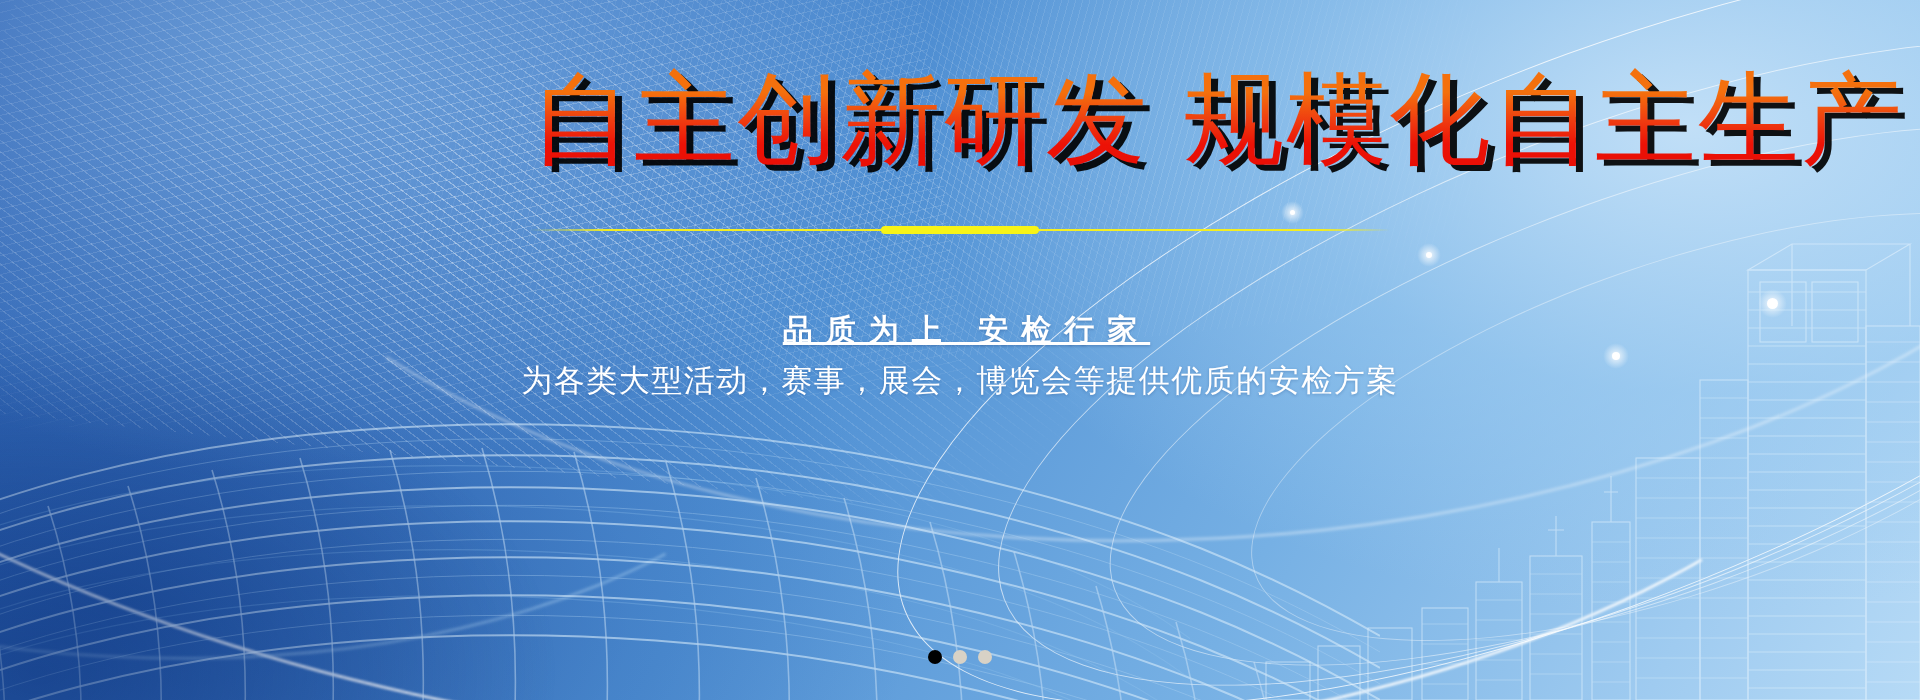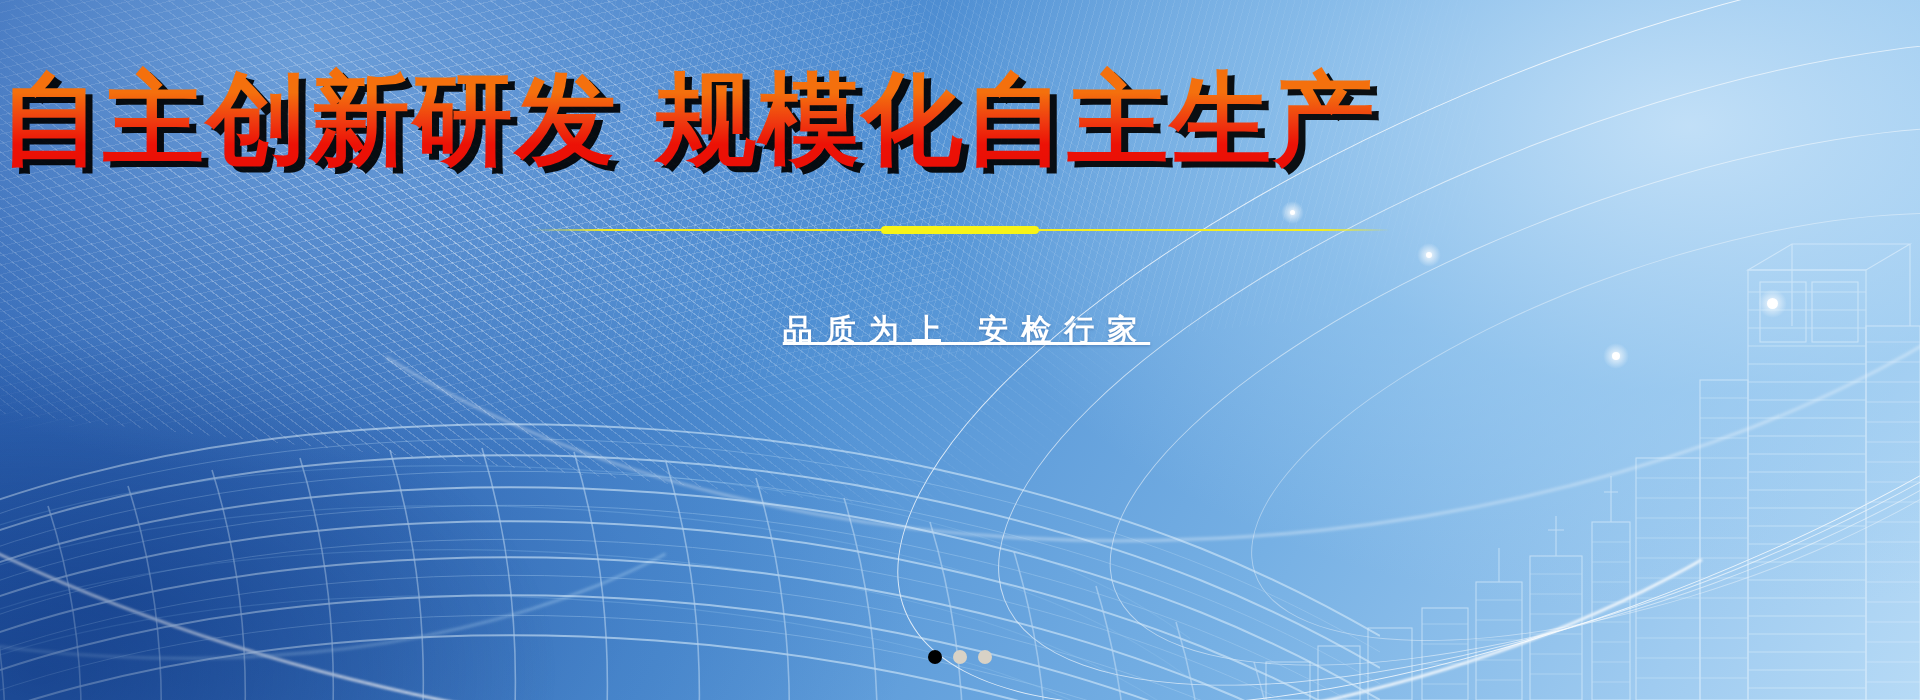--- a/index.html
+++ b/index.html
@@ -98,24 +98,24 @@
     position:absolute; inset:0;
     background:radial-gradient(ellipse 720px 460px at 2% 96%, rgba(14,52,124,.55) 0%, rgba(14,52,124,0) 72%);
   }
 
   
   .content{ position:relative; z-index:9; width:100%; height:100%; }
 
   .title{
     position:absolute;
     top:63px; left:0; right:0;
-    text-align:left;
+    text-align:right;
     font-family:"DejaVu Sans","Liberation Sans",sans-serif;
     font-size:101px;
-    font-weight:bold;
+    font-weight:normal;
     line-height:1.12;
     letter-spacing:2px;
     white-space:nowrap;
     background:linear-gradient(180deg,#f4700d 0%,#f4700d 26%,#ef3a10 52%,#ec1206 72%,#e80d06 100%);
     -webkit-background-clip:text;
             background-clip:text;
     color:transparent;
     -webkit-text-fill-color:transparent;
     filter:drop-shadow(7px 6px 0 rgba(0,0,0,.92));
     padding-right:16px;
@@ -315,20 +315,21 @@
 
     <div class="title">自主创新研发 规模化自主生产</div>
 
     <div class="divider">
       <div class="divider-line"></div>
       <div class="divider-knob"></div>
     </div>
 
     <div class="sub-top">品质为上  安检行家</div>
 
+    <div class="sub-bottom">为各类大型活动，赛事，展会，博览会等提供优质的安检方案</div>
 
     <div class="dots">
       <span class="dot active"></span>
       <span class="dot"></span>
       <span class="dot"></span>
     </div>
 
   </div>
 </div>
 

